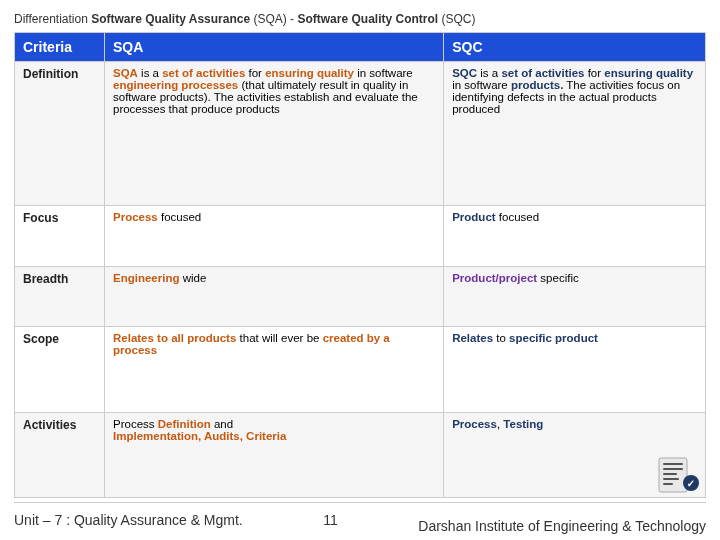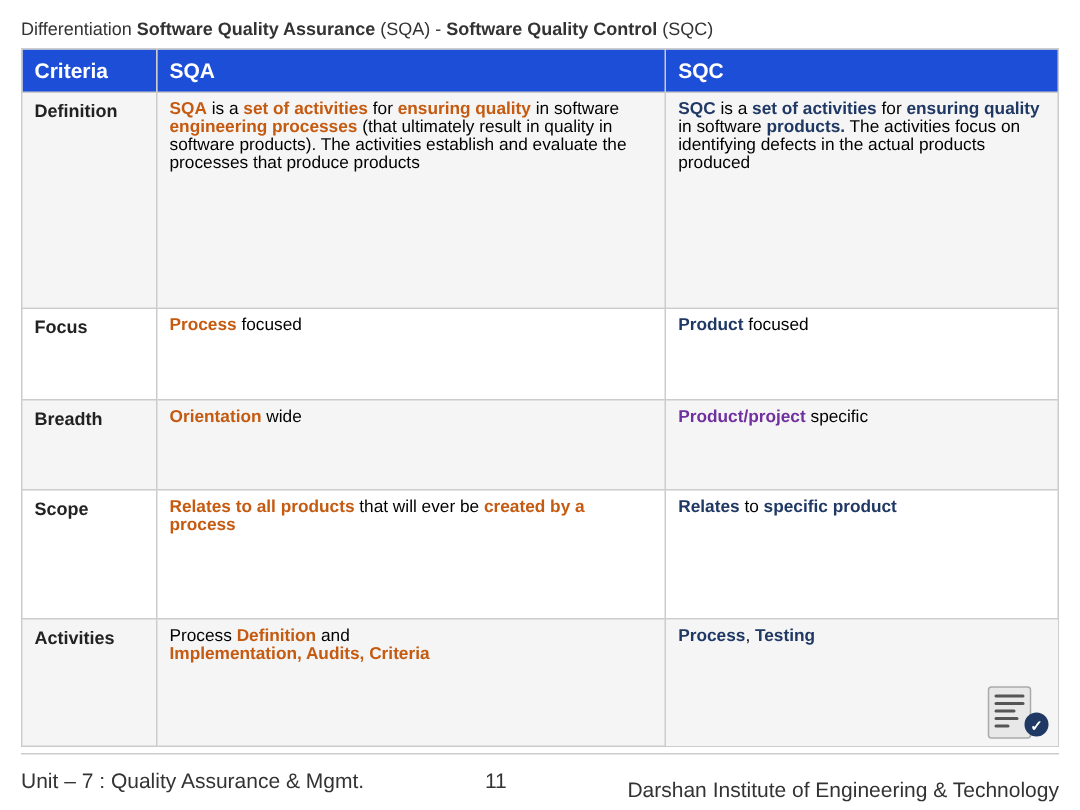--- a/index.html
+++ b/index.html
@@ -109,21 +109,21 @@
           <td><span class="orange">SQA</span> is a <span class="orange">set of activities</span> for <span class="orange">ensuring quality</span> in software <span class="orange">engineering processes</span> (that ultimately result in quality in software products). The activities establish and evaluate the processes that produce products</td>
           <td><span class="blue">SQC</span> is a <span class="blue">set of activities</span> for <span class="blue">ensuring quality</span> in software <span class="blue">products.</span> The activities focus on identifying defects in the actual products produced</td>
         </tr>
         <tr>
           <td class="criteria-col">Focus</td>
           <td><span class="orange">Process</span> focused</td>
           <td><span class="blue">Product</span> focused</td>
         </tr>
         <tr>
           <td class="criteria-col">Breadth</td>
-          <td><span class="orange">Orientation</span> wide</td>
+          <td><span class="orange">Engineering</span> wide</td>
           <td><span class="purple">Product/project</span> specific</td>
         </tr>
         <tr>
           <td class="criteria-col">Scope</td>
           <td><span class="orange">Relates to all products</span> that will ever be <span class="orange">created by a process</span></td>
           <td><span class="blue">Relates</span> to <span class="blue">specific product</span></td>
         </tr>
         <tr class="activities-row">
           <td class="criteria-col">Activities</td>
           <td>Process <span class="orange">Definition</span> and<br><span class="orange">Implementation, Audits, Criteria</span></td>

